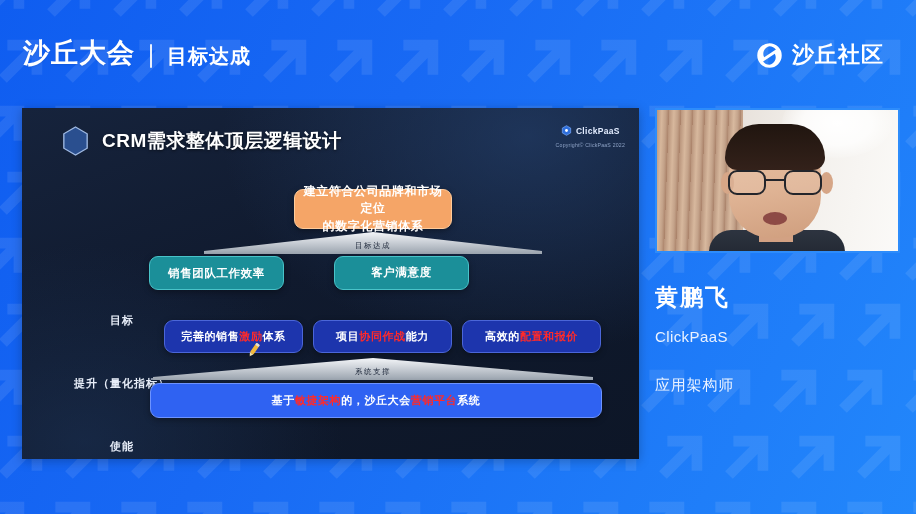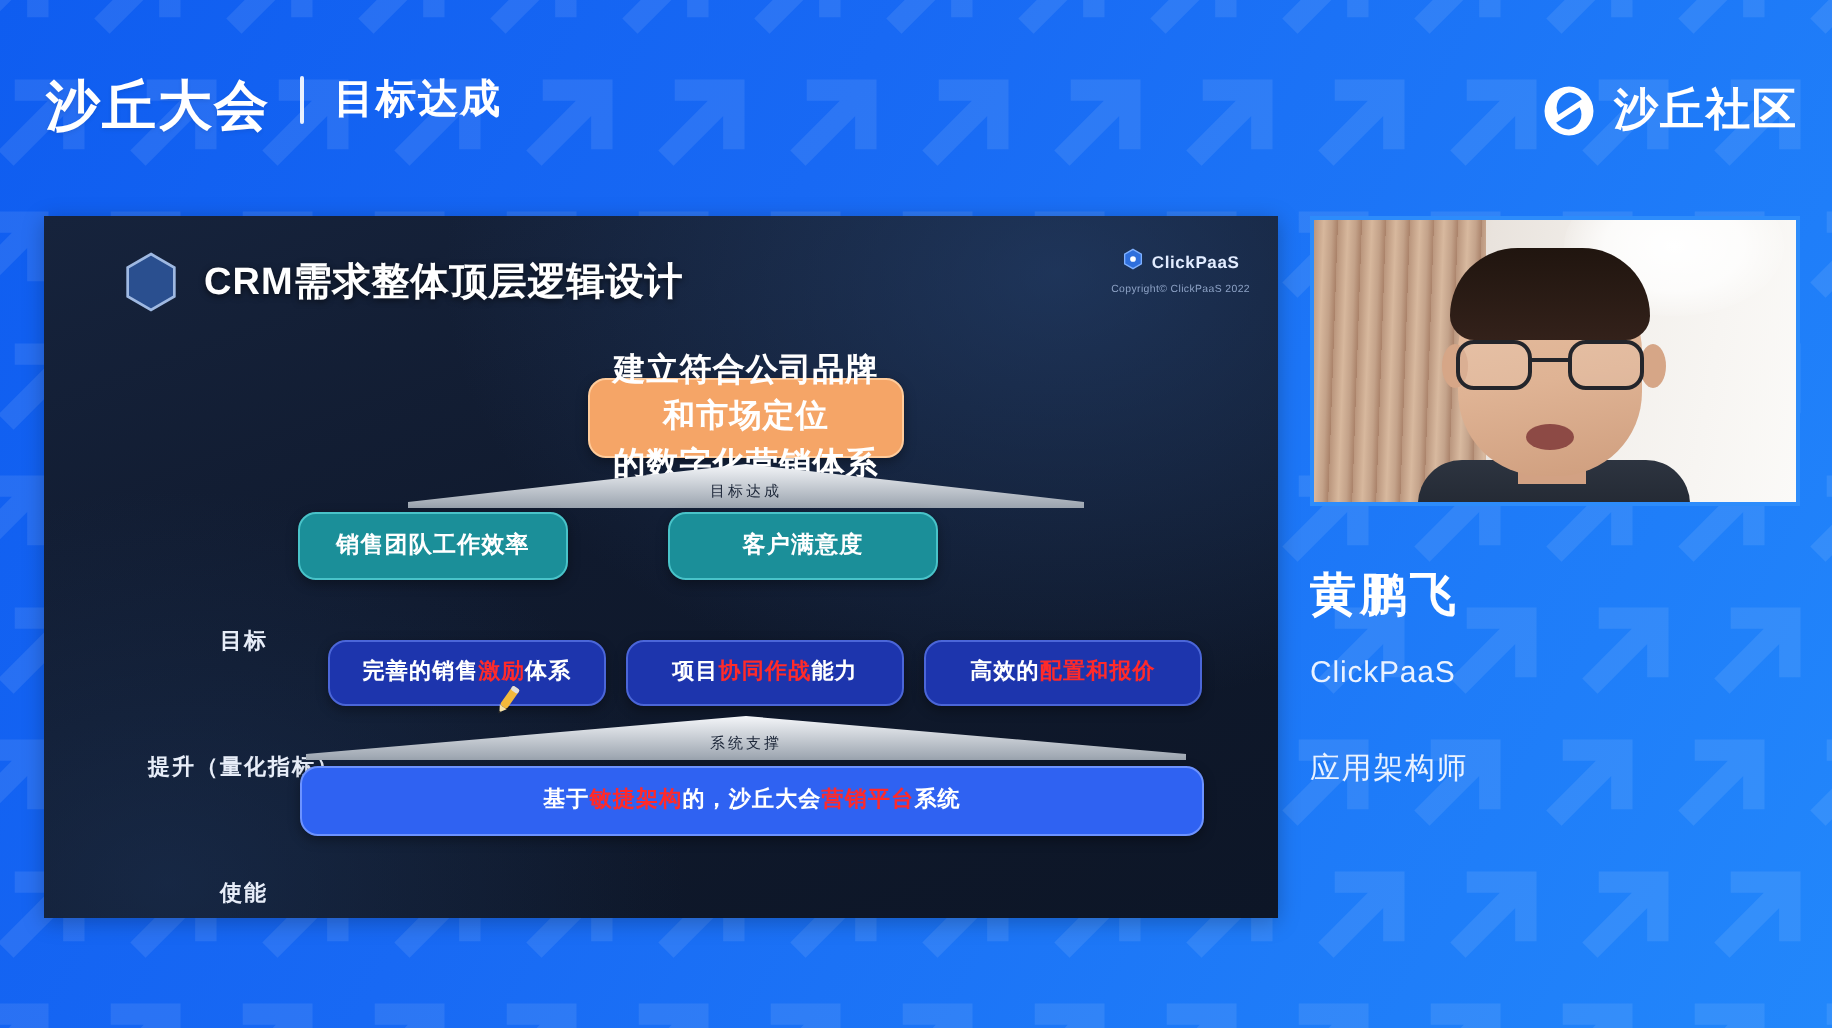--- a/index.html
+++ b/index.html
@@ -26,38 +26,38 @@
     color:#ffffff;
   }
   .arrow-glyph svg{width:100%;height:100%;display:block;fill:#ffffff;}
 
   
   #header{
     position:absolute; left:0; top:0; width:916px; height:100px;
   }
   #brand-title{
     position:absolute; left:23px; top:38px;
-    display:flex; align-items:flex-start; gap:12px;
+    display:flex; align-items:flex-end; gap:12px;
     color:#fff;
   }
   #brand-main{
     font-size:27px; font-weight:bold; letter-spacing:1px;
     line-height:30px; white-space:nowrap;
     text-shadow:0 1px 2px rgba(0,0,0,.08);
   }
   #brand-sep{
     width:2px;height:24px;background:#ffffff;opacity:.9;border-radius:1px;
     margin:0 3px;
   }
   #brand-sub{
     font-size:20px; font-weight:bold; letter-spacing:1px;
     line-height:24px; white-space:nowrap;
   }
   #site-logo{
-    position:absolute; right:17px; top:40px;
+    position:absolute; right:32px; top:40px;
     display:flex; align-items:center; gap:9px; color:#fff;
   }
   #site-logo-mark{ width:27px;height:27px; position:relative; }
   #site-logo-text{ font-size:22px; font-weight:bold; letter-spacing:1px; white-space:nowrap;}
 
   
   #slide{
     position:absolute; left:22px; top:108px; width:617px; height:351px;
     background:
       radial-gradient(ellipse 80% 100% at 82% 8%, rgba(41,73,123,.55) 0%, rgba(16,27,46,0) 62%),
@@ -96,21 +96,21 @@
   .node{
     position:absolute; border-radius:9px;
     display:flex; align-items:center; justify-content:center;
     text-align:center; line-height:1.45;
     font-weight:bold; color:#ffffff;
     letter-spacing:.6px;
   }
   .node-goal{
     background:#f5a567;
     border:1px solid #ffcb9a;
-    font-size:16px; padding:4px 8px;
+    font-size:12px; padding:4px 8px;
     box-shadow:0 2px 6px rgba(0,0,0,.35);
   }
   .node-teal{
     background:#1b8f99;
     border:1px solid #49c3c9;
     font-size:11.5px;
     box-shadow:0 2px 6px rgba(0,0,0,.35);
   }
   .node-blue{
     background:#1d35ad;
@@ -937,21 +937,21 @@
             <stop offset="0" stop-color="#f4f6f9"></stop>
               <stop offset="1" stop-color="#9aa3ae"></stop>
           </linearGradient>
         </defs>
         <path d="M169 0 338 19v3H0v-3Z" fill="url(#bg1)"></path>
       </svg>
       <div class="band-label" style="top:9px;">目标达成</div>
     </div>
 
     <div class="node node-teal" style="left:127px;top:148px;width:135px;height:34px;">销售团队工作效率</div>
-    <div class="node node-teal" style="left:312px;top:148px;width:135px;height:34px;">客户满意度</div>
+    <div class="node node-teal" style="left:312px;top:148px;width:135px;height:34px;font-family:Liberation Mono, monospace;">客户满意度</div>
 
 
     <div class="node node-blue" style="left:142px;top:212px;width:139px;height:33px;">
       <span>完善的销售</span>
         <span class="hl">激励</span>
         <span>体系</span>
     </div>
     <div class="node node-blue" style="left:291px;top:212px;width:139px;height:33px;">
       <span>项目</span>
         <span class="hl">协同作战</span>

